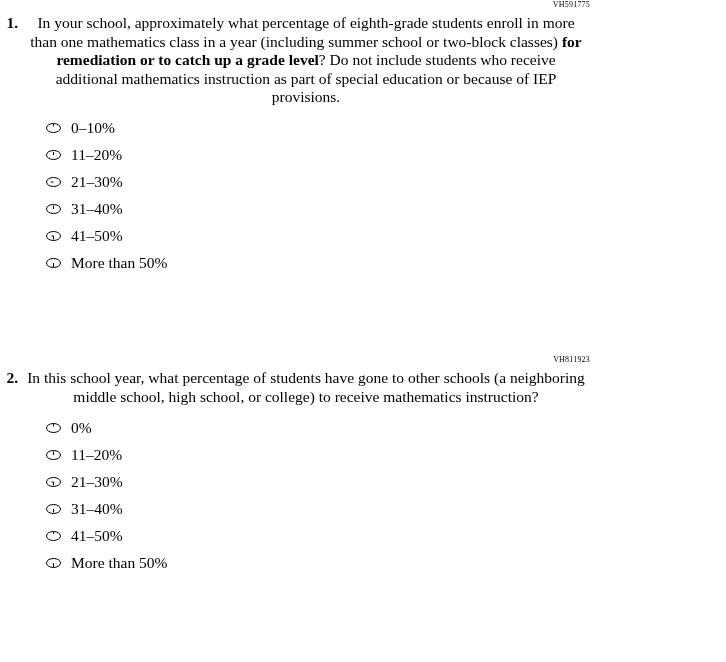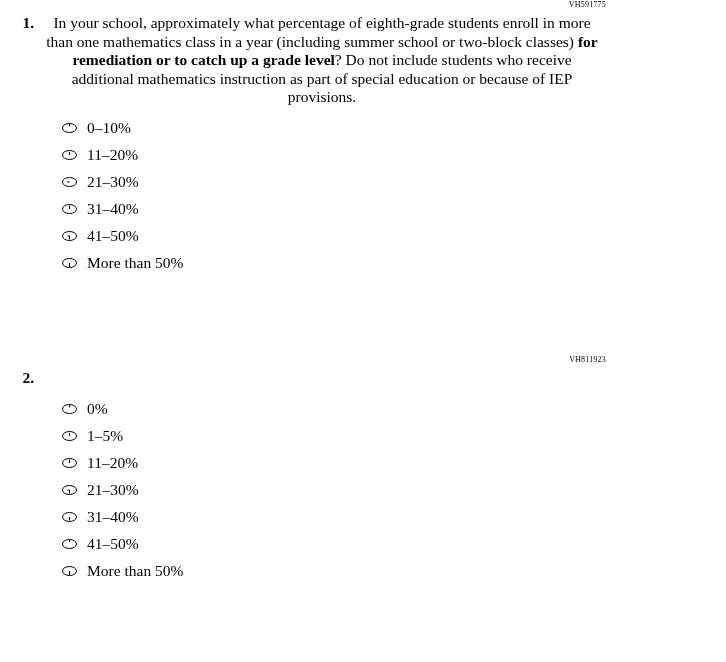--- a/index.html
+++ b/index.html
@@ -15,21 +15,21 @@
     position: relative;
     overflow: hidden;
   }
   .page {
     position: relative;
     width: 726px;
     height: 662px;
   }
   .question-block {
     position: absolute;
-    left: 16px;
+    left: 0;
     width: 616px;
   }
   .qid {
     position: absolute;
     right: 26px;
     top: 0;
     font-family: "Liberation Serif", serif;
     font-size: 8px;
     letter-spacing: 0.2px;
     color: #000;
@@ -151,39 +151,31 @@
         </span>
         <span class="opt-label">More than 50%</span>
       </div>
     </div>
   </div>
 
   <div class="question-block" id="block-2" style="top: 355px;">
     <div class="qid">VH811923</div>
     <div class="q-row" style="margin-top: 14px;">
       <div class="q-num">2.</div>
+      <div class="q-text"><span>In this school year, what percentage of students have gone to other schools (a neighboring middle school, high school, or college) to receive mathematics instruction?</span></div>
     </div>
     <div class="options">
       <div class="option">
         <span class="bubble">
           <svg width="15" height="10" viewBox="0 0 15 10">
               <ellipse cx="7.5" cy="5" rx="7" ry="4.5" fill="none" stroke="#000" stroke-width="1"></ellipse>
               <line x1="7.5" y1="0.6" x2="7.5" y2="3.4" stroke="#000" stroke-width="1"></line>
             </svg>
         </span>
         <span class="opt-label">0%</span>
-      </div>
-      <div class="option">
-        <span class="bubble">
-          <svg width="15" height="10" viewBox="0 0 15 10">
-              <ellipse cx="7.5" cy="5" rx="7" ry="4.5" fill="none" stroke="#000" stroke-width="1"></ellipse>
-              <line x1="7.5" y1="2" x2="7.5" y2="5" stroke="#000" stroke-width="1"></line>
-            </svg>
-        </span>
-        <span class="opt-label">1–5%</span>
       </div>
       <div class="option">
         <span class="bubble">
           <svg width="15" height="10" viewBox="0 0 15 10">
               <ellipse cx="7.5" cy="5" rx="7" ry="4.5" fill="none" stroke="#000" stroke-width="1"></ellipse>
               <line x1="7.5" y1="1.5" x2="7.5" y2="5" stroke="#000" stroke-width="1"></line>
             </svg>
         </span>
         <span class="opt-label">11–20%</span>
       </div>

